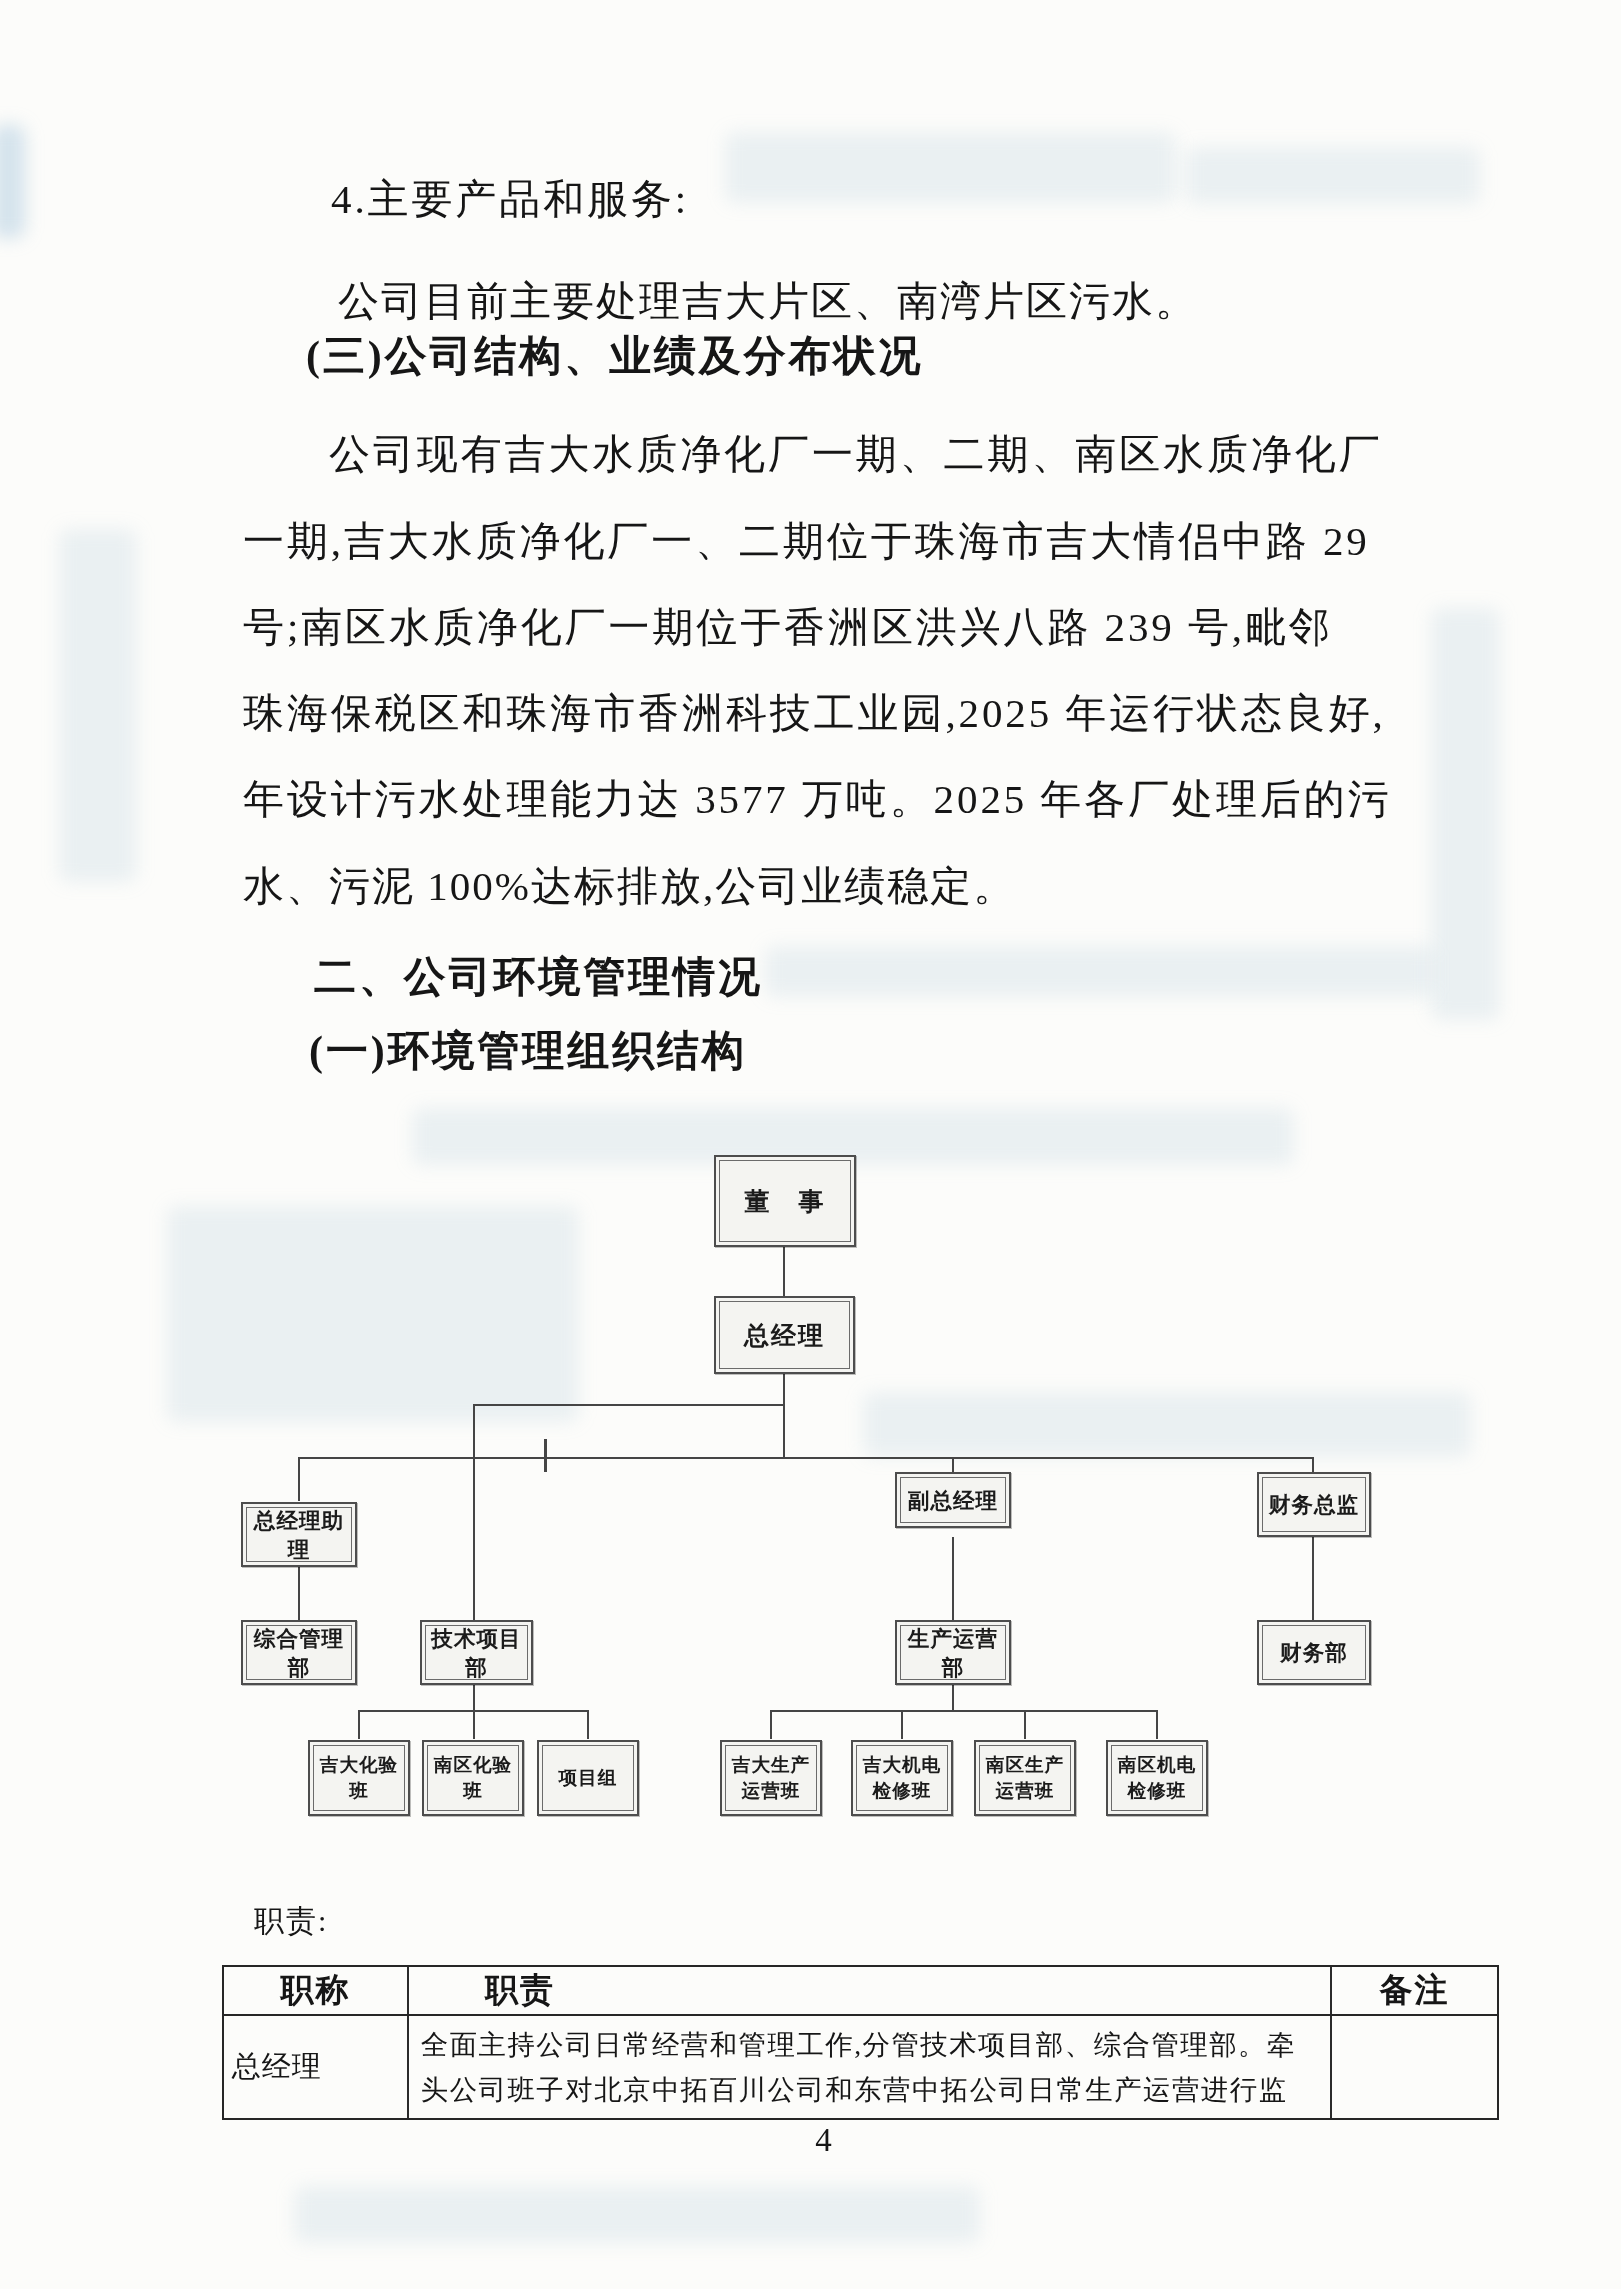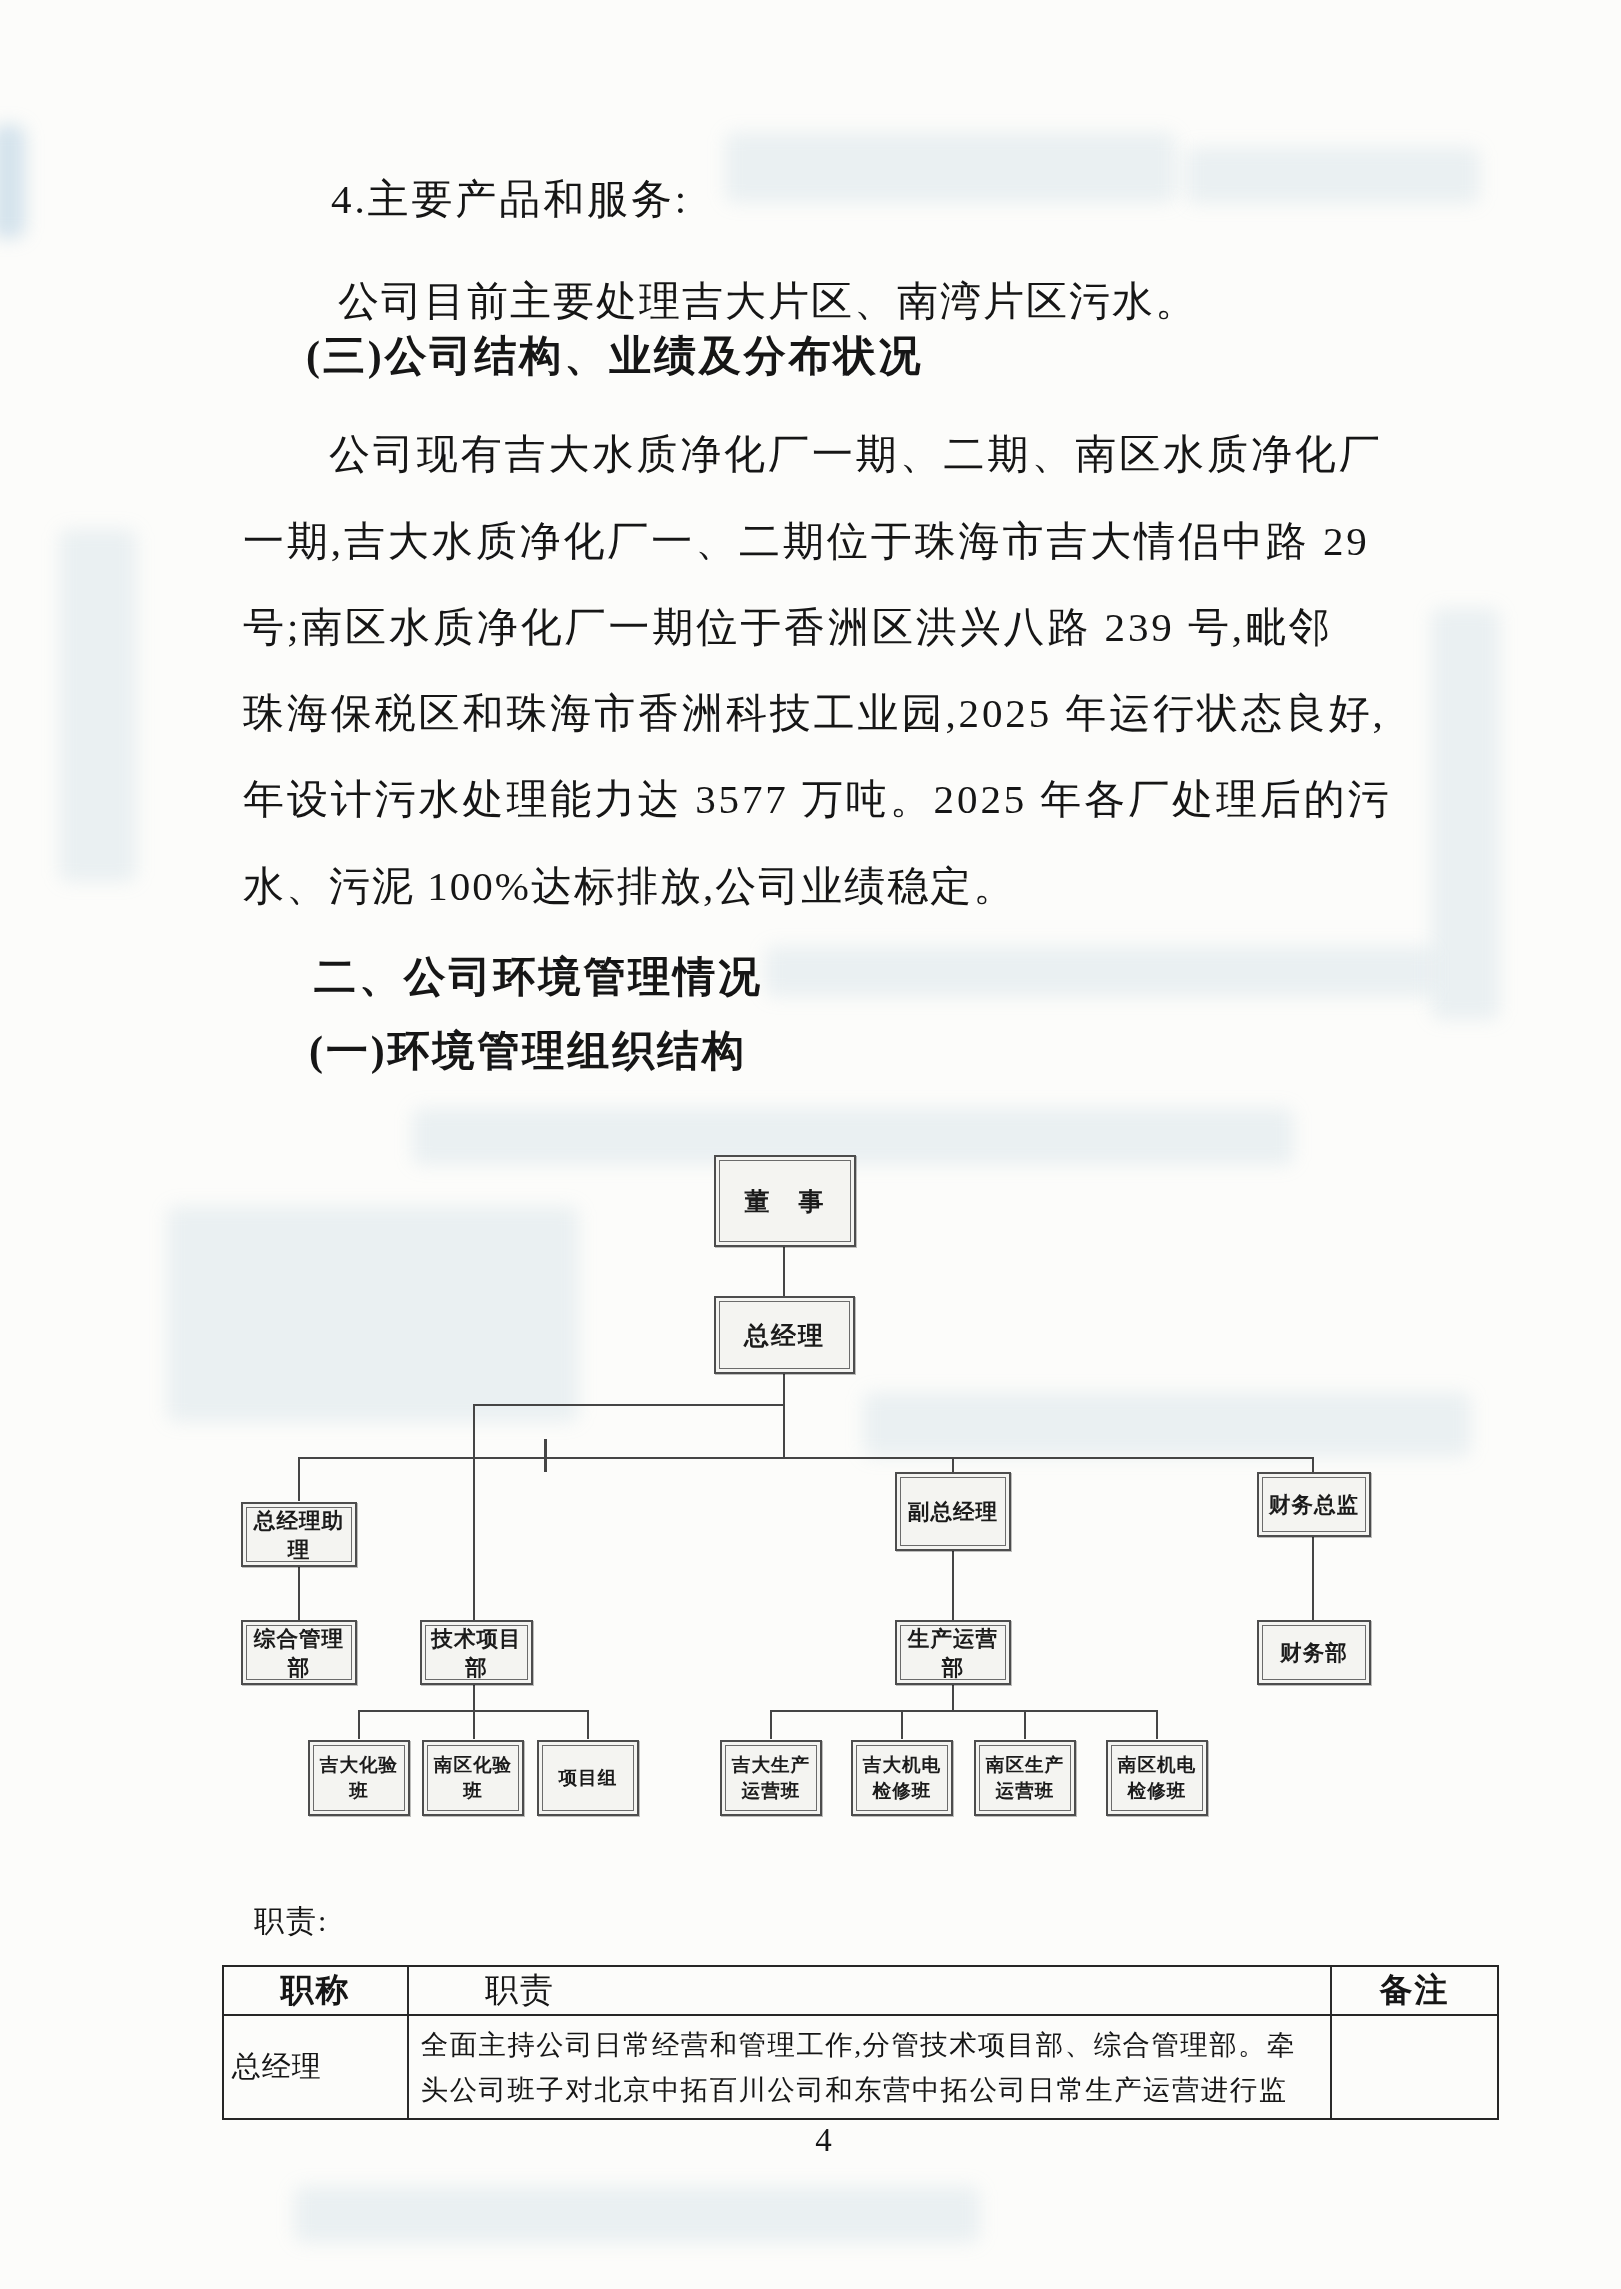--- a/index.html
+++ b/index.html
@@ -65,21 +65,21 @@
     display:flex;flex-direction:column;
   }
   .trow{display:flex;box-sizing:border-box;}
   .trow.head{height:49px;border-bottom:2.9px solid #262626;}
   .trow.data{height:103px;}
   .tcell{box-sizing:border-box;overflow:hidden;}
   .c1{width:185px;border-right:2px solid #2b2b2b;display:flex;align-items:center;}
   .c2{width:923px;border-right:2px solid #2b2b2b;}
   .c3{flex:1;display:flex;align-items:center;justify-content:center;}
   .head .c1{justify-content:center;font-weight:bold;font-size:33px;letter-spacing:2px;}
-  .head .c2{display:flex;align-items:center;font-weight:normal;font-size:33px;letter-spacing:2px;padding-left:76px;}
+  .head .c2{display:flex;align-items:center;font-weight:bold;font-size:33px;letter-spacing:2px;padding-left:76px;}
   .head .c3{font-weight:bold;font-size:33px;letter-spacing:2px;}
   .data .c1{font-size:29px;padding-left:7.8px;letter-spacing:1px;}
   .data .c2{font-size:27.4px;line-height:45px;padding:6.9px 9.8px 0 11.8px;letter-spacing:1.5px;white-space:pre-line;}
   .pagenum{
     position:absolute;left:0;top:2122px;width:100%;
     text-align:center;font-size:33px;
   }
   .caption{position:absolute;left:254px;top:1901px;font-size:30px;letter-spacing:2px;}
 </style>
 </head>
@@ -144,21 +144,21 @@
     <div class="obox" style="left:714px;top:1155px;width:142px;height:92px;">
       <div class="obox-in fs30">董　事</div>
     </div>
     <div class="obox" style="left:714px;top:1296px;width:141px;height:78px;">
       <div class="obox-in fs30">总经理</div>
     </div>
 
     <div class="obox" style="left:241px;top:1502px;width:116px;height:65px;">
       <div class="obox-in fs22">总经理助理</div>
     </div>
-    <div class="obox" style="left:895px;top:1472px;width:116px;height:79px;">
+    <div class="obox" style="left:895px;top:1472px;width:116px;height:56px;">
       <div class="obox-in fs22">副总经理</div>
     </div>
     <div class="obox" style="left:1257px;top:1472px;width:114px;height:65px;">
       <div class="obox-in fs22">财务总监</div>
     </div>
 
     <div class="obox" style="left:241px;top:1620px;width:116px;height:65px;">
       <div class="obox-in fs22">综合管理部</div>
     </div>
     <div class="obox" style="left:420px;top:1620px;width:113px;height:65px;">

